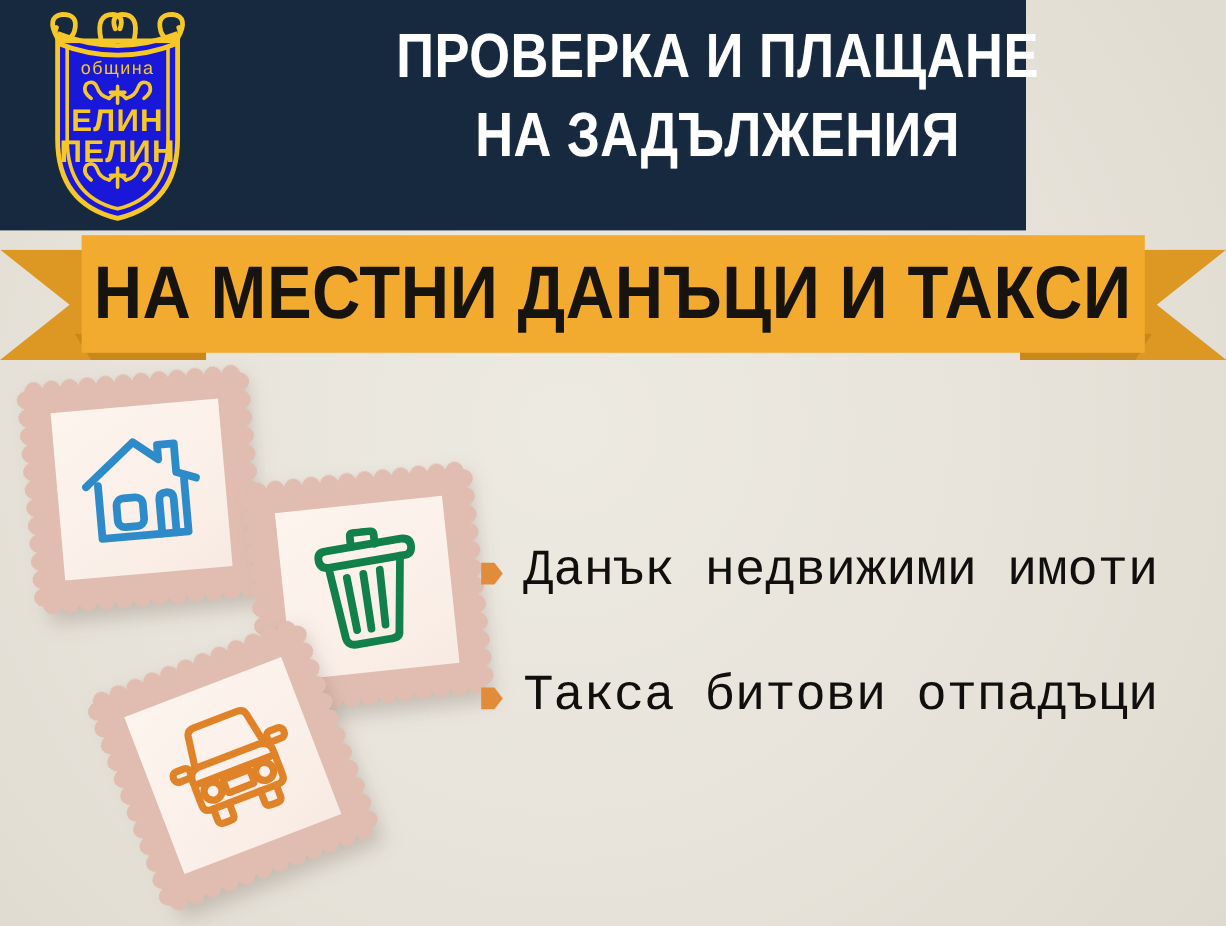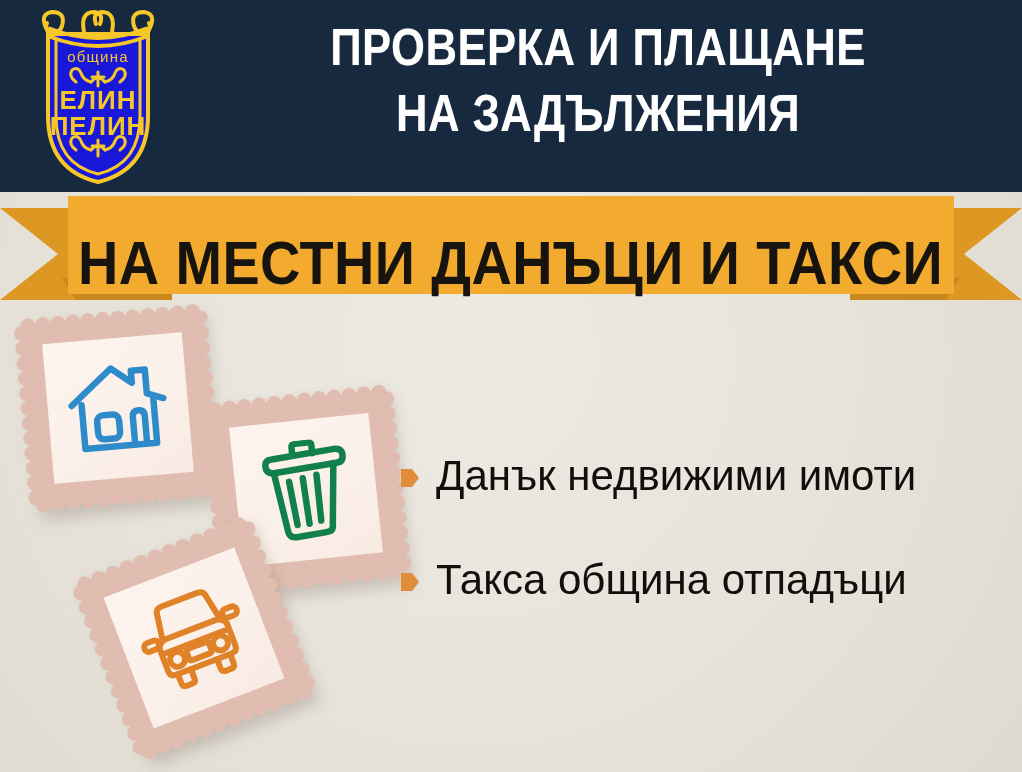--- a/index.html
+++ b/index.html
@@ -25,21 +25,21 @@
     position: absolute;
     inset: 0;
     background:
       radial-gradient(circle at 46% 46%, #edeae2 0%, #e7e3da 55%, #dedacf 100%);
   }
 
   
   .header {
     position: absolute;
     left: 0; top: 0;
-    width: 1022px;
+    width: 855px;
     height: 192px;
     background: #17293e;
     z-index: 5;
   }
 
   .header-title {
     position: absolute;
     left: 186px;
     top: 14px;
     width: 824px;
@@ -102,21 +102,21 @@
   .ribbon-fold.right { right: 62px; clip-path: polygon(0 0, 110px 0, 96px 22px, 0 22px); }
 
   .ribbon-main {
     position: absolute;
     left: 68px;
     top: 0;
     width: 886px;
     height: 98px;
     background: #f2ab2e;
     display: flex;
-    align-items: flex-end;
+    align-items: center;
     justify-content: center;
   }
   .ribbon-text {
     color: #17140f;
     font-family: "Liberation Sans", sans-serif;
     font-weight: 700;
     font-size: 62px;
     line-height: 62px;
     letter-spacing: 0.5px;
     transform: scaleX(0.9);
@@ -198,21 +198,21 @@
   }
   .bullet {
     flex: 0 0 auto;
     width: 20px;
     height: 24px;
     margin-right: 16px;
     margin-top: 4px;
   }
   .bullet svg { display: block; }
   .list-label {
-    font-family: Liberation Sans, sans-serif;
+    font-family: Liberation Mono, monospace;
     font-size: 42px;
     line-height: 46px;
     color: #100f0d;
     white-space: nowrap;
   }
 </style>
 </head>
 <body>
 
 <div class="poster">
@@ -340,19 +340,19 @@
       </span>
       <span class="list-label">Данък недвижими имоти</span>
     </div>
 
     <div class="list-item">
       <span class="bullet">
         <svg width="20" height="24" viewBox="0 0 20 24">
           <path d="M1 3 L12 3 L19 12 L12 21 L1 21 Z" fill="#e08c3a"></path>
         </svg>
       </span>
-      <span class="list-label">Такса община отпадъци</span>
+      <span class="list-label">Такса битови отпадъци</span>
     </div>
 
 
   </div>
 
 </div>
 
 </body></html>

